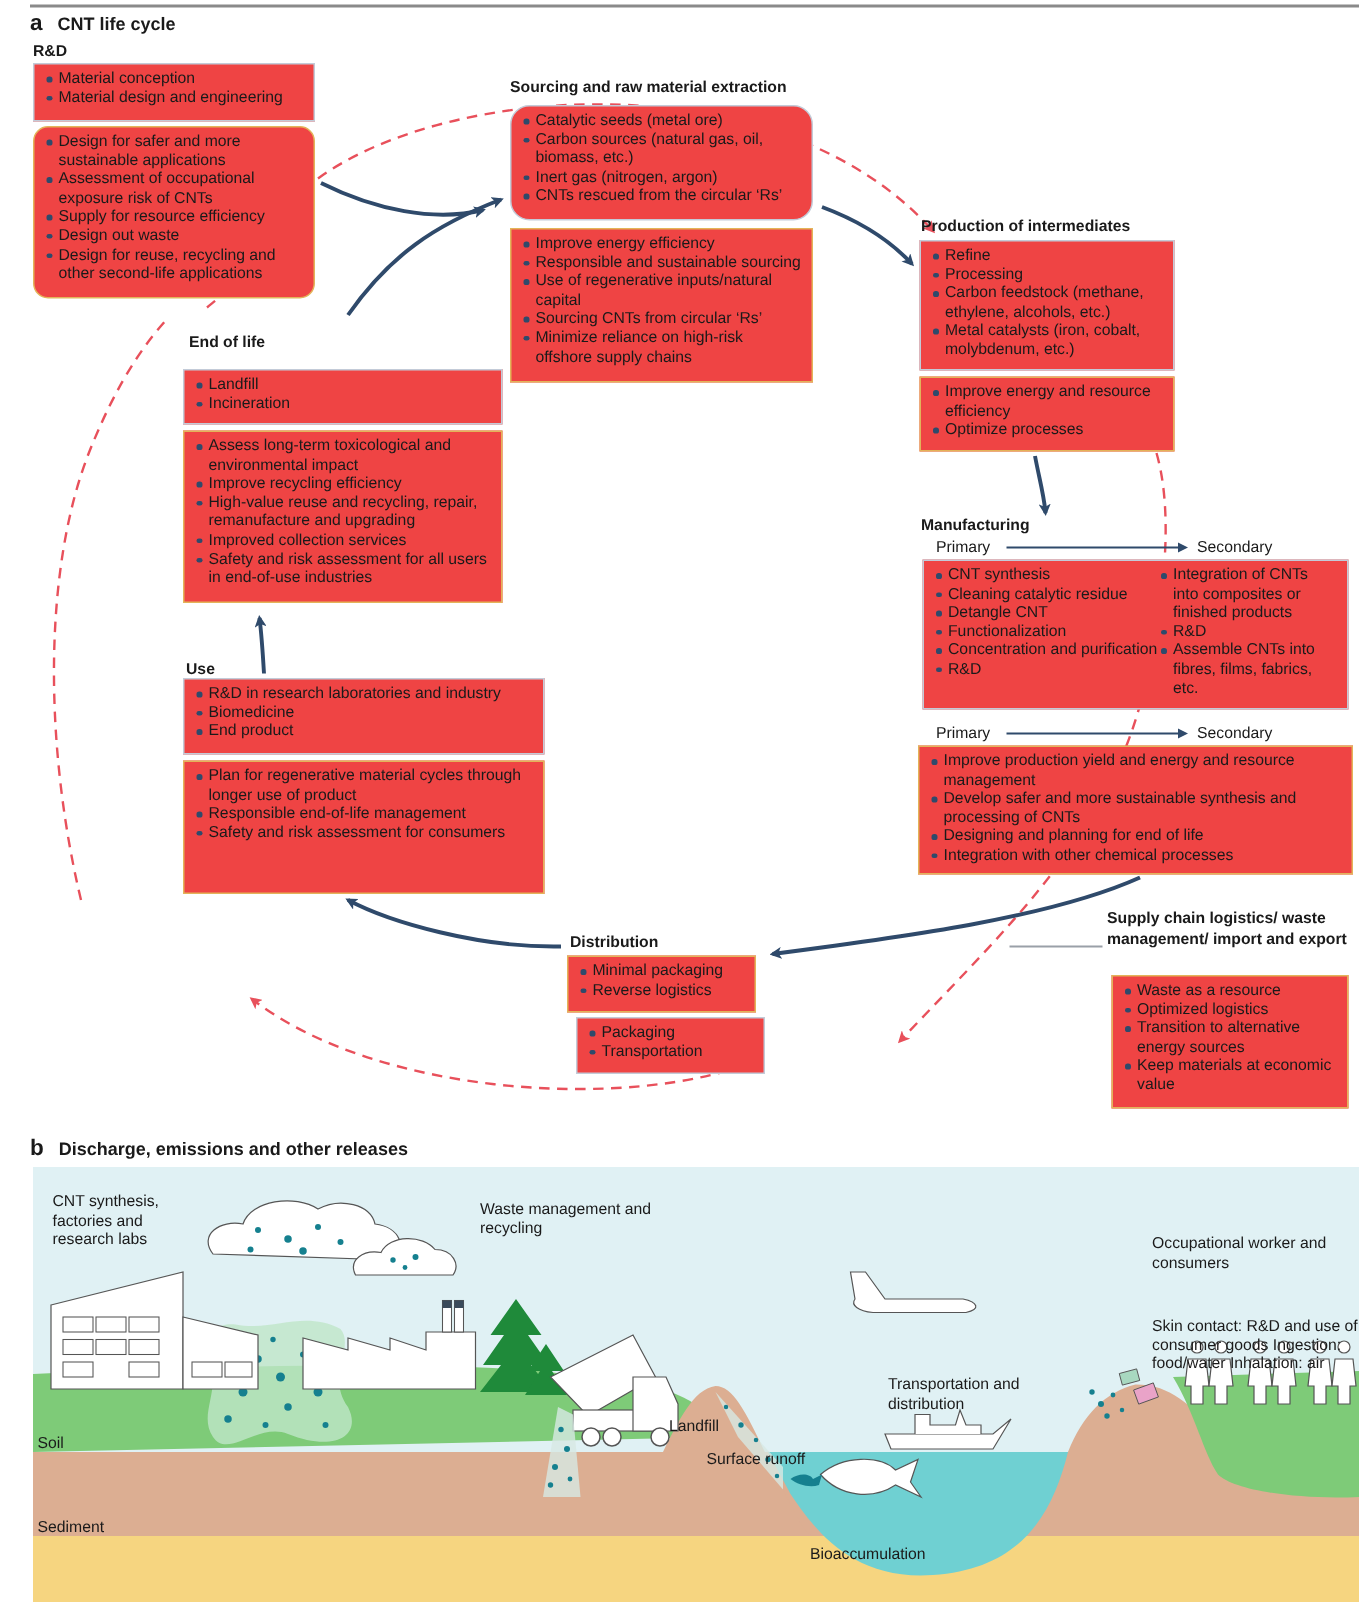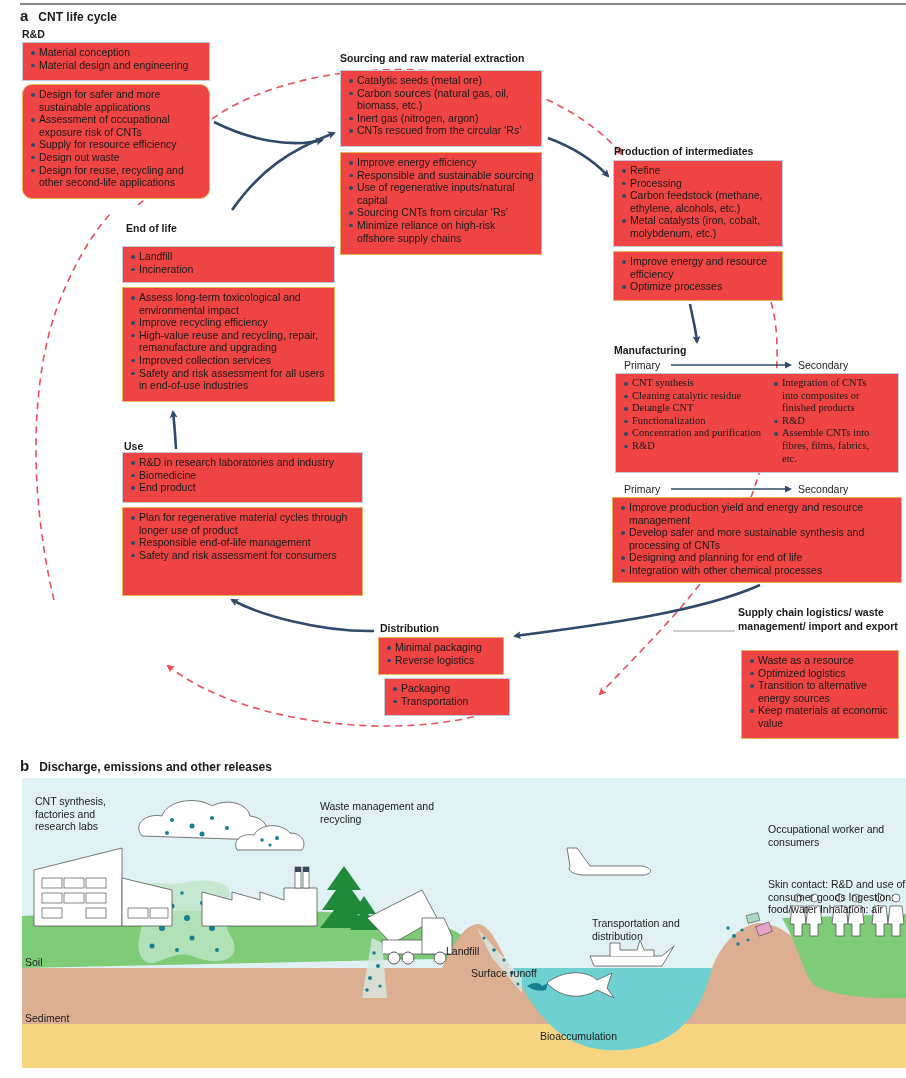--- a/index.html
+++ b/index.html
@@ -8,21 +8,21 @@
   .panel-title{position:absolute;font-weight:bold;font-size:12px;}
   .panel-title .letter{font-size:15px;margin-right:10px;}
   .heading{position:absolute;font-weight:bold;font-size:10.5px;}
   .box{position:absolute;box-sizing:border-box;padding:3px 6px 4px 7px;font-size:10.5px;line-height:12.6px;background:#ef4444;}
   .box.grey{border:1.3px solid #c3cbd8;}
   .box.gold{border:1.3px solid #e3b45a;}
   .box ul{margin:0;padding:0;list-style:none;}
   .box li{position:relative;padding-left:9px;}
   .box li::before{content:"";position:absolute;left:1px;top:5px;width:3.5px;height:3.5px;border-radius:50%;background:#2f4a6b;}
   .sublabel{position:absolute;font-size:10.5px;}
-  .cols{display:flex;font-family:Liberation Serif, serif;}
+  .cols{display:flex;}
   svg.overlay{position:absolute;left:0;top:0;}
   .scene-label{position:absolute;font-size:10.5px;line-height:12.6px;color:#1a1a1a;}
 </style>
 </head>
 <body>
 
 <div class="topline"></div>
 
 <div class="panel-title" style="left:20px;top:7px;">
   <span class="letter">a</span><span>CNT life cycle</span>
@@ -72,21 +72,21 @@
   <ul>
     <li>Design for safer and more sustainable applications</li>
     <li>Assessment of occupational exposure risk of CNTs</li>
     <li>Supply for resource efficiency</li>
     <li>Design out waste</li>
     <li>Design for reuse, recycling and other second-life applications</li>
   </ul>
 </div>
 
 <div class="heading" style="left:340px;top:52px;">Sourcing and raw material extraction</div>
-<div class="box grey" style="left:340px;top:70px;width:202px;height:77px;">
+<div class="box grey" style="left:340px;top:70px;width:202px;height:77px;border-radius:13px;">
   <ul>
     <li>Catalytic seeds (metal ore)</li>
     <li>Carbon sources (natural gas, oil, biomass, etc.)</li>
     <li>Inert gas (nitrogen, argon)</li>
     <li>CNTs rescued from the circular ‘Rs’</li>
   </ul>
 </div>
 <div class="box gold" style="left:340px;top:152px;width:202px;height:103px;">
   <ul>
     <li>Improve energy efficiency</li>

